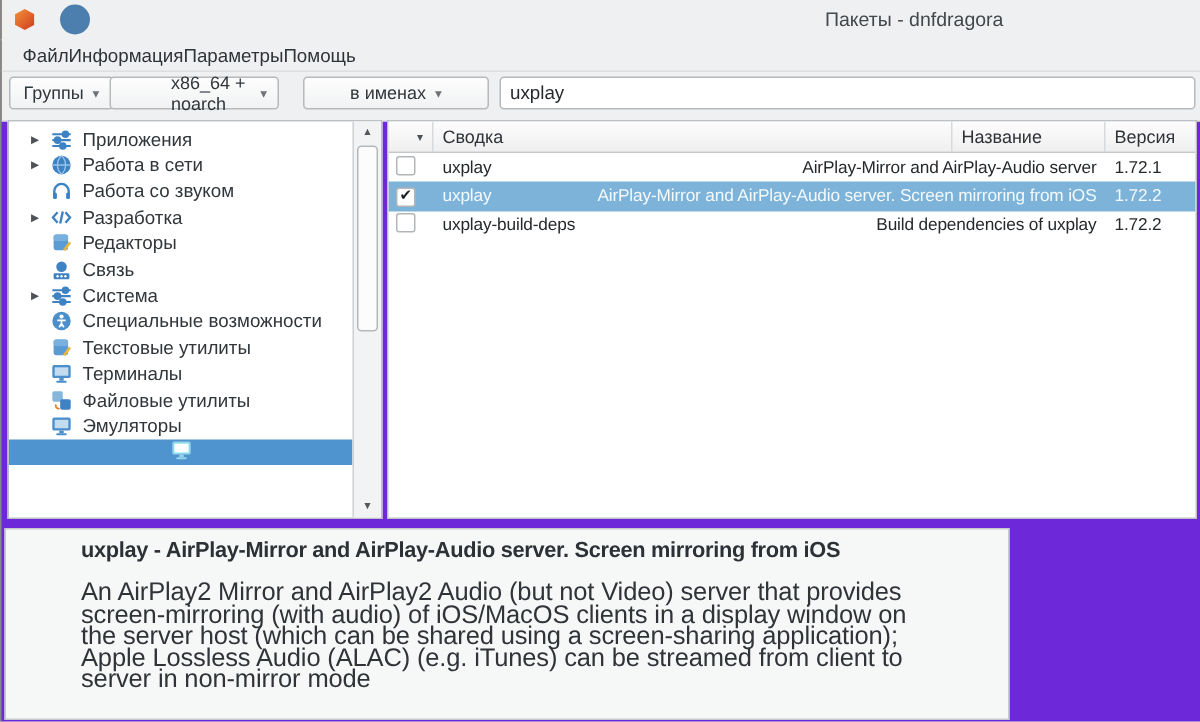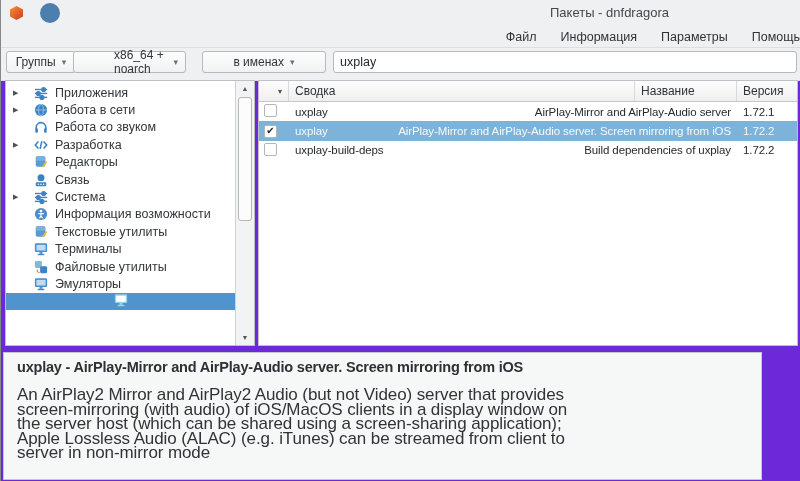--- a/index.html
+++ b/index.html
@@ -11,36 +11,36 @@
   }
   
   .titlebar{position:absolute;left:0;top:0;width:100%;height:26px;background:#eff0f1;border-bottom:1px solid #e2e3e4;}
   .app-icon{position:absolute;left:9px;top:6px;width:13px;height:14px;
     background:linear-gradient(135deg,#f2913a 0%,#e0622a 55%,#c93a20 100%);
     clip-path:polygon(50% 0,100% 25%,100% 75%,50% 100%,0 75%,0 25%);}
   .busy-indicator{position:absolute;left:39px;top:3px;width:20px;height:20px;border-radius:50%;background:#4d7fae;}
   .win-title{position:absolute;left:549px;top:5px;font-size:13px;color:#43484d;}
   
   .menubar{position:absolute;left:0;top:26px;width:100%;height:22px;display:flex;align-items:center;
-    padding-left:14px;box-sizing:border-box;gap:24px;border-bottom:1px solid #dddedf;background:#eff0f1;font-size:12.5px;justify-content:flex-end;}
+    padding-left:14px;box-sizing:border-box;border-bottom:1px solid #dddedf;background:#eff0f1;font-size:12.5px;}
   .menu-item{color:#2f3338;cursor:default;}
   
   .toolbar{position:absolute;left:0;top:48px;width:100%;height:32px;background:#eff0f1;border-bottom:1px solid #dcdddf;}
   .dropdown{position:absolute;top:3px;height:22px;box-sizing:border-box;border:1px solid #b6babd;border-radius:3px;
     background:linear-gradient(#fdfdfd,#f1f2f3);display:flex;align-items:center;justify-content:center;
     padding:0 7px;font-size:12px;}
   .dd-arrow{font-size:9px;color:#6e7378;margin-left:6px;}
   .search-input{position:absolute;top:3px;left:332px;width:464px;height:22px;box-sizing:border-box;
     border:1px solid #b6babd;border-radius:3px;background:#ffffff;padding:0 6px;font-size:12.5px;color:#26292c;
     font-family:inherit;outline:none;}
   
   .left-pane{position:absolute;left:4px;top:80px;width:250px;height:266px;background:#ffffff;
     border:1px solid #bdc1c5;box-sizing:border-box;}
   .tree{position:absolute;left:0;top:3px;right:19px;}
-  .tree-row{height:17.4px;display:flex;align-items:center;font-size:12.5px;white-space:nowrap;overflow:hidden;}
+  .tree-row{height:17.4px;display:flex;align-items:center;font-size:12.5px;white-space:nowrap;overflow:hidden;text-align:right;}
   .tree-row.selected{background:#4f94ce;color:#fafdff;flex-direction:column;}
   .tree-row.selected .tree-icon svg{filter:brightness(1.55) saturate(.6);}
   .expander{width:13px;padding-left:7px;font-size:7px;color:#4e5256;flex:none;}
   .tree-icon{width:15px;height:15px;margin:0 6px 0 8px;flex:none;display:inline-flex;align-items:center;}
   .tree-icon svg{display:block;}
   
   .v-scrollbar{position:absolute;right:0;top:0;bottom:0;width:18px;background:#f2f3f4;border-left:1px solid #cfd2d4;}
   .sb-btn{position:absolute;left:1px;right:1px;height:13px;display:flex;align-items:center;justify-content:center;
     font-size:7px;color:#53575b;}
   .sb-btn.up{top:1px;} .sb-btn.down{bottom:1px;}
@@ -53,22 +53,22 @@
   .th{box-sizing:border-box;border-right:1px solid #d7dadc;height:100%;display:flex;align-items:center;padding:0 6px;}
   .th.c0{width:30px;justify-content:flex-end;} .th.c1{width:102px;} .th.c2{width:346px;} .th.c3{flex:1;border-right:none;}
   .sort{font-size:8px;color:#4e5256;}
   .t-row{display:flex;height:19.3px;align-items:center;font-size:11.5px;letter-spacing:-0.1px;color:#26292c;}
   .t-row.selected{background:#7db3d9;color:#f4f9fc;}
   .tc{box-sizing:border-box;padding:0 6px;white-space:nowrap;overflow:hidden;}
   .tc.c0{width:30px;padding:0 0 0 5px;} .tc.c1{width:102px;} .tc.c2{width:346px;text-align:right;} .tc.c3{flex:1;}
   .checkbox{display:inline-flex;width:13px;height:13px;box-sizing:border-box;border:1px solid #b2b6b9;border-radius:2px;
     background:#ffffff;align-items:center;justify-content:center;font-size:10px;color:#1d2023;line-height:1;}
   
-  .details{position:absolute;left:2px;top:352px;width:759px;height:128px;background:#f6f7f7;
-    border:1px solid #c6c9cc;box-sizing:border-box;}
+  .details{position:absolute;left:2px;top:352px;width:670px;height:128px;background:#f6f7f7;
+    border:1px solid #c6c9cc;box-sizing:border-box;padding-left:37px;}
   .details-title{margin:6px 0 0 13px;font-size:14.5px;font-weight:bold;color:#2c3136;letter-spacing:-0.2px;}
   .details-body{margin:13px 0 0 13px;font-size:17px;line-height:14.6px;color:#303438;white-space:pre-line;letter-spacing:-0.1px;}
 </style>
 </head>
 <body>
 
 <div class="window">
 
   <div class="titlebar">
     <span class="app-icon"></span>
@@ -193,21 +193,21 @@
         </div>
         <div class="tree-row">
           <span class="expander"></span>
           <span class="tree-icon">
             <svg width="14" height="14" viewBox="0 0 16 16">
               <circle cx="8" cy="8" r="7" fill="#4a8fcb"></circle>
               <circle cx="8" cy="4.6" r="1.6" fill="#fff"></circle>
               <path d="M4.8 7.5 h6.4 M8 7.5 v4.5 M6.2 12.8 L8 10 L9.8 12.8" stroke="#fff" stroke-width="1.3" fill="none"></path>
             </svg>
           </span>
-          <span class="tree-label">Информация возможности</span>
+          <span class="tree-label">Специальные возможности</span>
         </div>
         <div class="tree-row">
           <span class="expander"></span>
           <span class="tree-icon">
             <svg width="14" height="14" viewBox="0 0 16 16">
               <rect x="2" y="1.5" width="11" height="12" rx="2" fill="#5a9bd4"></rect>
               <rect x="2" y="1.5" width="11" height="5" rx="2" fill="#78b0e0"></rect>
               <line x1="10" y1="13.5" x2="14.5" y2="7.5" stroke="#e8b93a" stroke-width="2"></line>
             </svg>
           </span>

